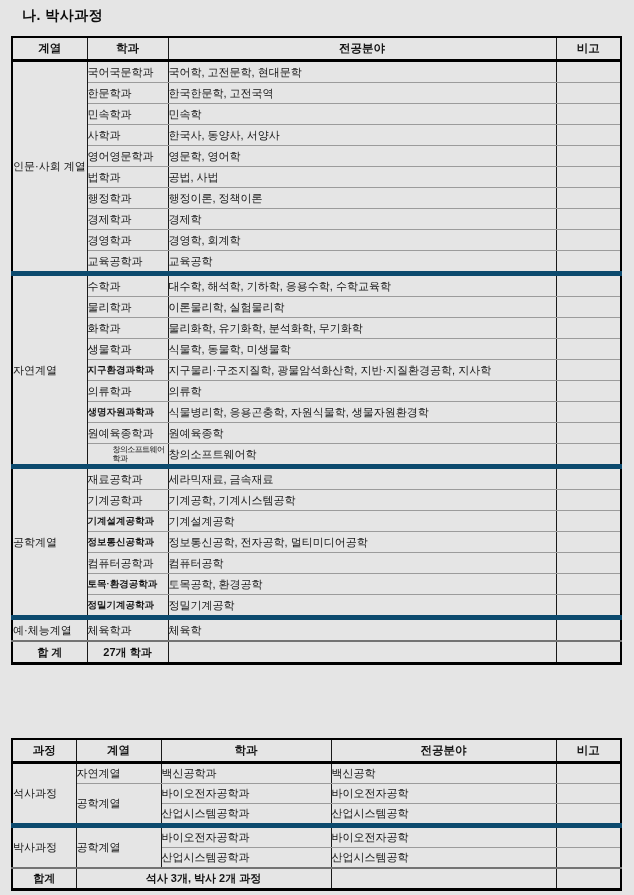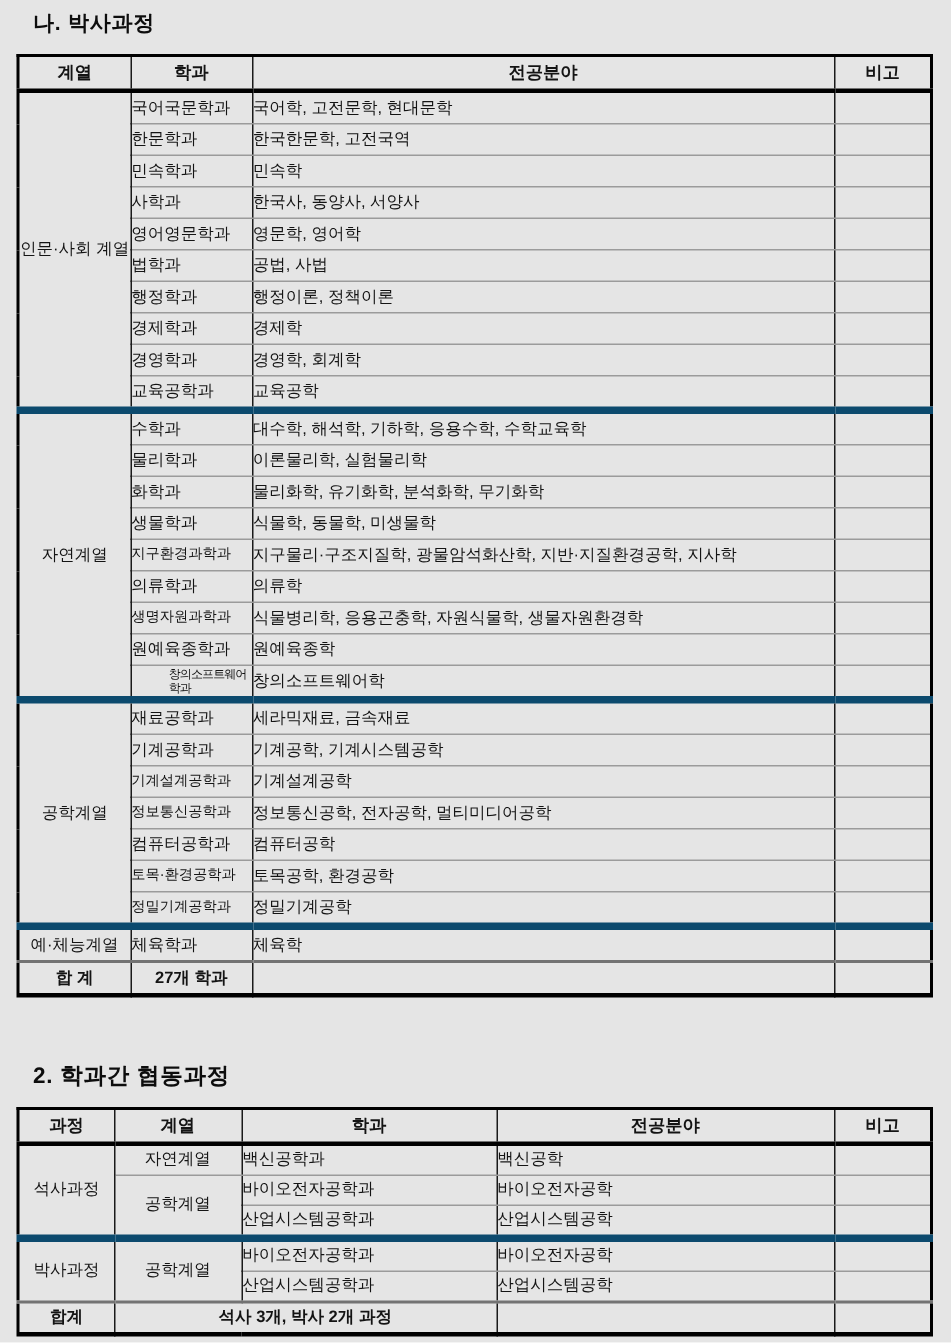--- a/index.html
+++ b/index.html
@@ -53,27 +53,27 @@
     padding: 0;
     overflow: hidden;
     vertical-align: middle;
     line-height: 1.15;
   }
   table.tbl2 td { height: 19px; }
 
   tr.gs td { border-top: 5px solid #0c4a6e; }
   tr.total td { border-top: 2px solid #737373; font-weight: bold; text-align: center; }
 
-  td.division, td.course { text-align: center; padding: 0 2px; }
+  td.division, td.course { text-align: left; padding: 0 2px; }
   td.dept {
     text-align: justify;
     text-align-last: justify;
     padding: 0 5px;
   }
-  td.dept.tight   { font-size: 9.5px; }
+  td.dept.tight   { font-size: 9.5px; font-weight: bold; }
   td.dept.compact { font-size: 8px; letter-spacing: -0.6px; padding-left: 25px; }
   td.majors { text-align: left; padding: 0 6px; }
   td.note { }
 </style>
 </head>
 <body>
 
 <div class="page">
 
   <div class="sec-title t1">나. 박사과정</div>
@@ -238,21 +238,20 @@
 
     <tr class="total">
       <td>합 계</td>
       <td>27개 학과</td>
       <td></td>
       <td class="note"></td>
     </tr>
   </tbody>
     </table>
 
-  <div class="sec-title t2">2. 학과간 협동과정</div>
 
   <table class="doc tbl2">
     <colgroup>
       <col style="width:64px">
         <col style="width:85px">
         <col style="width:170px">
         <col style="width:225px">
         <col style="width:65px">
     </colgroup>
     <tbody>

